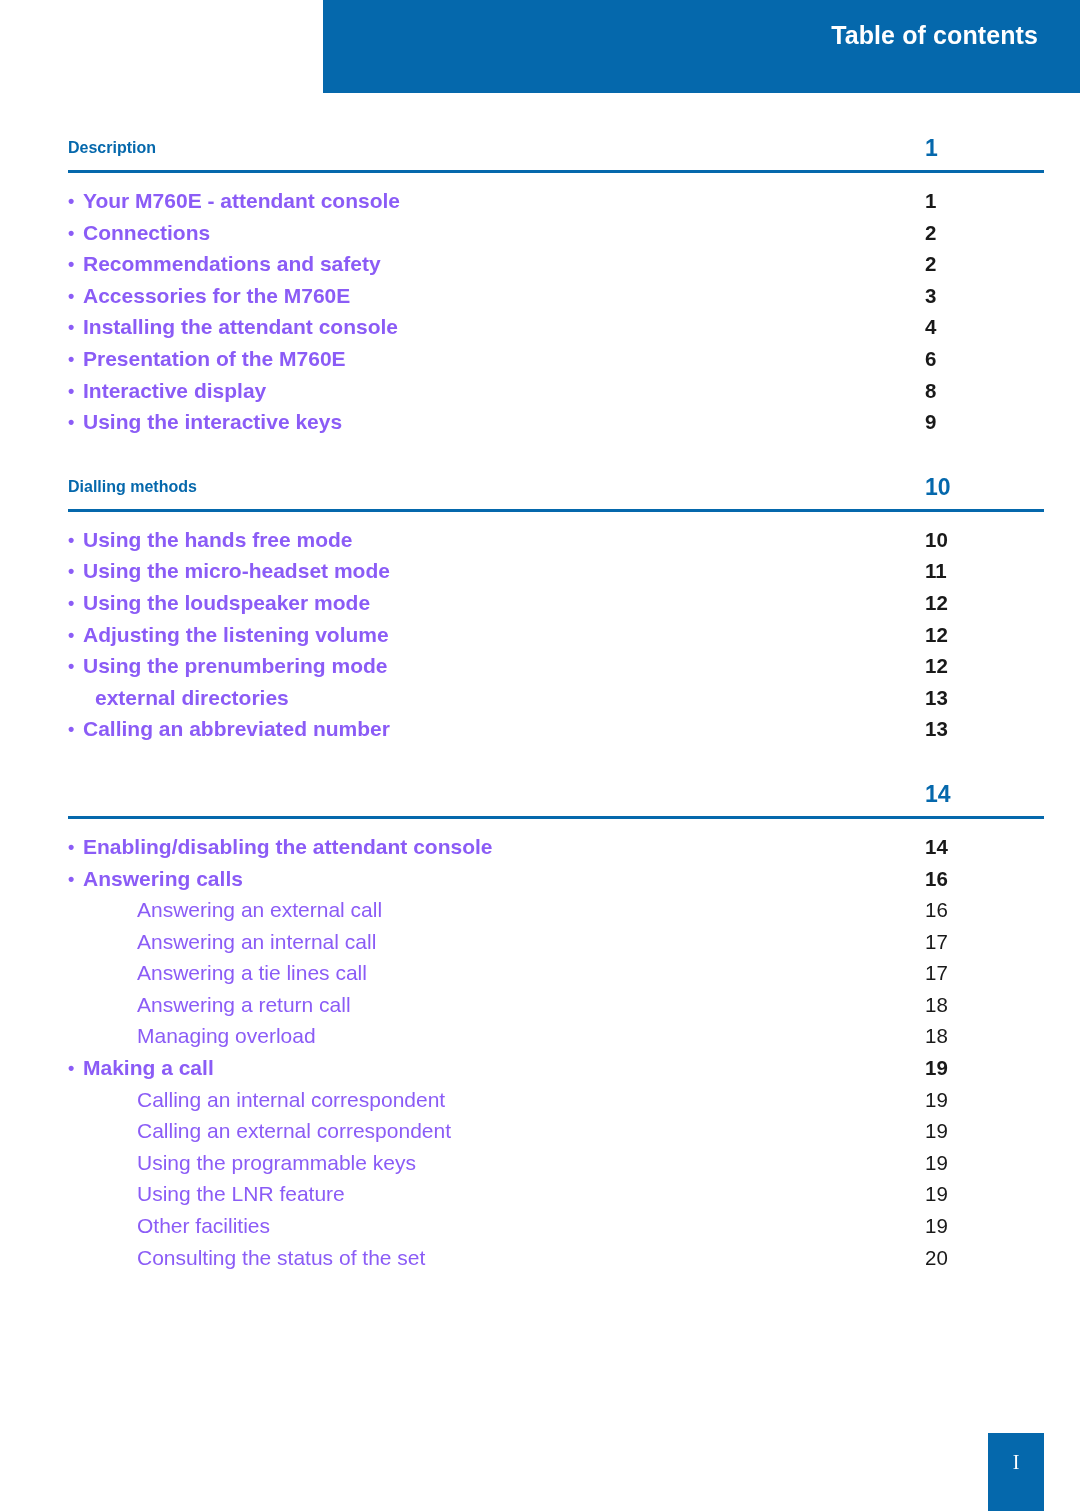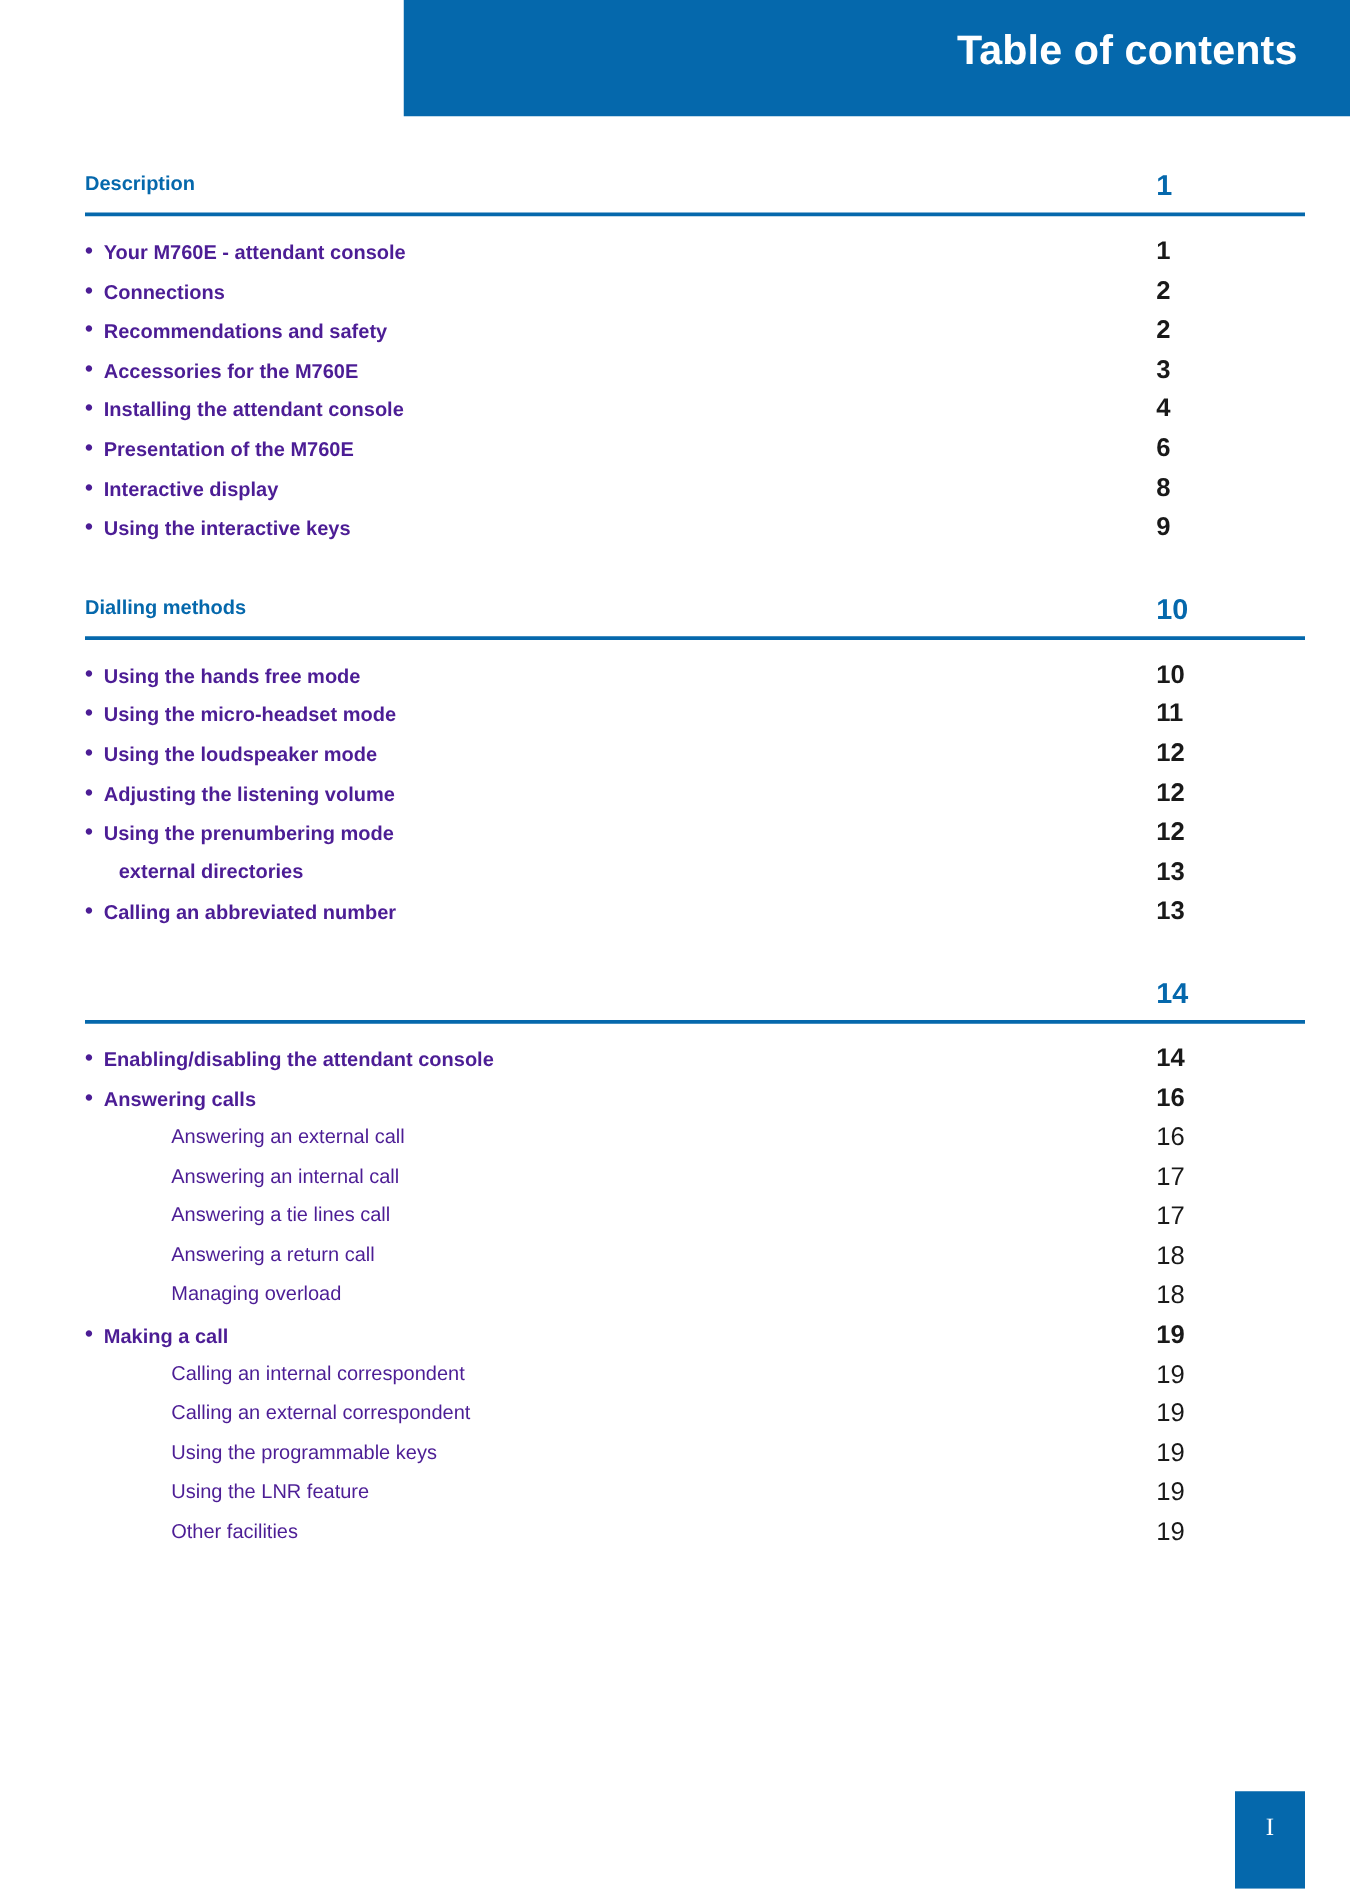--- a/index.html
+++ b/index.html
@@ -24,21 +24,21 @@
     top: 0;
     width: 757px;
     height: 93px;
     background: #0568ac;
     box-sizing: border-box;
   }
   .header-title {
     position: absolute;
     right: 42px;
     top: 21px;
-    font-size: 33px;
+    font-size: 25px;
     font-weight: bold;
     color: #ffffff;
     letter-spacing: 0.1px;
     white-space: nowrap;
   }
 
   
   .toc {
     position: absolute;
     left: 68px;
@@ -85,24 +85,24 @@
     margin-top: 14px;
   }
   .entry {
     position: relative;
     height: 31.6px;
   }
   .entry-label {
     position: absolute;
     left: 0;
     top: 0;
-    font-size: 16px;
+    font-size: 21px;
     line-height: 27px;
     white-space: nowrap;
-    color: #4c1d95;
+    color: #8b5cf6;
   }
   .entry-page {
     position: absolute;
     left: 857px;
     top: 0;
     font-size: 20.5px;
     line-height: 27px;
     color: #191919;
   }
   
@@ -298,19 +298,23 @@
           <div class="entry-page">19</div>
         </div>
         <div class="entry lvl2">
           <div class="entry-label">Using the LNR feature</div>
           <div class="entry-page">19</div>
         </div>
         <div class="entry lvl2">
           <div class="entry-label">Other facilities</div>
           <div class="entry-page">19</div>
         </div>
+        <div class="entry lvl2">
+          <div class="entry-label">Consulting the status of the set</div>
+          <div class="entry-page">20</div>
+        </div>
       </div>
     </div>
   </div>
 
 <div class="footer-marker">
   <div class="footer-marker-num">I</div>
 </div>
 
 </body></html>

